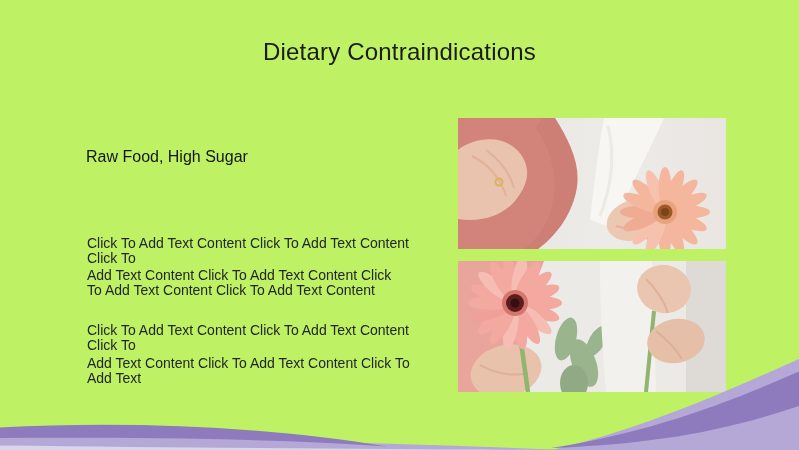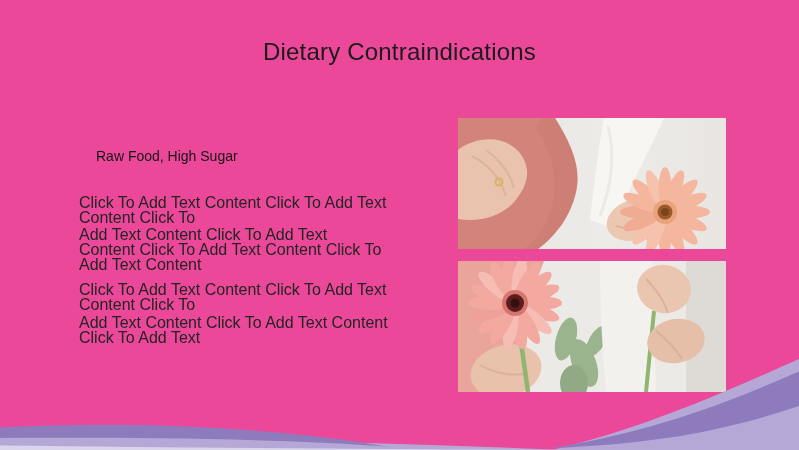--- a/index.html
+++ b/index.html
@@ -8,49 +8,50 @@
     font-family: "Liberation Sans", "DejaVu Sans", sans-serif;
     background: #ffffff;
     overflow: hidden;
     position: relative;
   }
   .slide {
     position: absolute;
     inset: 0;
     width: 799px;
     height: 450px;
-    background: #ec4899;
+    background: #bef264;
   }
   .slide-title {
     position: absolute;
     top: 38px;
     left: 0;
     width: 799px;
     text-align: center;
     font-size: 24px;
     font-weight: 400;
     color: #1b1b1b;
     letter-spacing: 0.2px;
   }
   .heading {
     position: absolute;
     top: 148px;
-    left: 96px;
-    font-size: 14px;
+    left: 86px;
+    font-size: 16px;
     font-weight: 400;
     color: #161616;
     text-align: right;
   }
   .body-text {
     position: absolute;
-    left: 79px;
-    font-size: 16px;
+    left: 87px;
+    font-size: 14px;
     line-height: 15px;
     color: #242424;
     width: 340px;
+    margin-top: 41px;
   }
   .p1 { top: 195px; }
   .p2 { top: 227px; width: 308px; }
   .p3 { top: 282px; }
   .p4 { top: 315px; }
   .p5 { top: 348px; }
   .photo {
     position: absolute;
     left: 458px;
     width: 268px;

